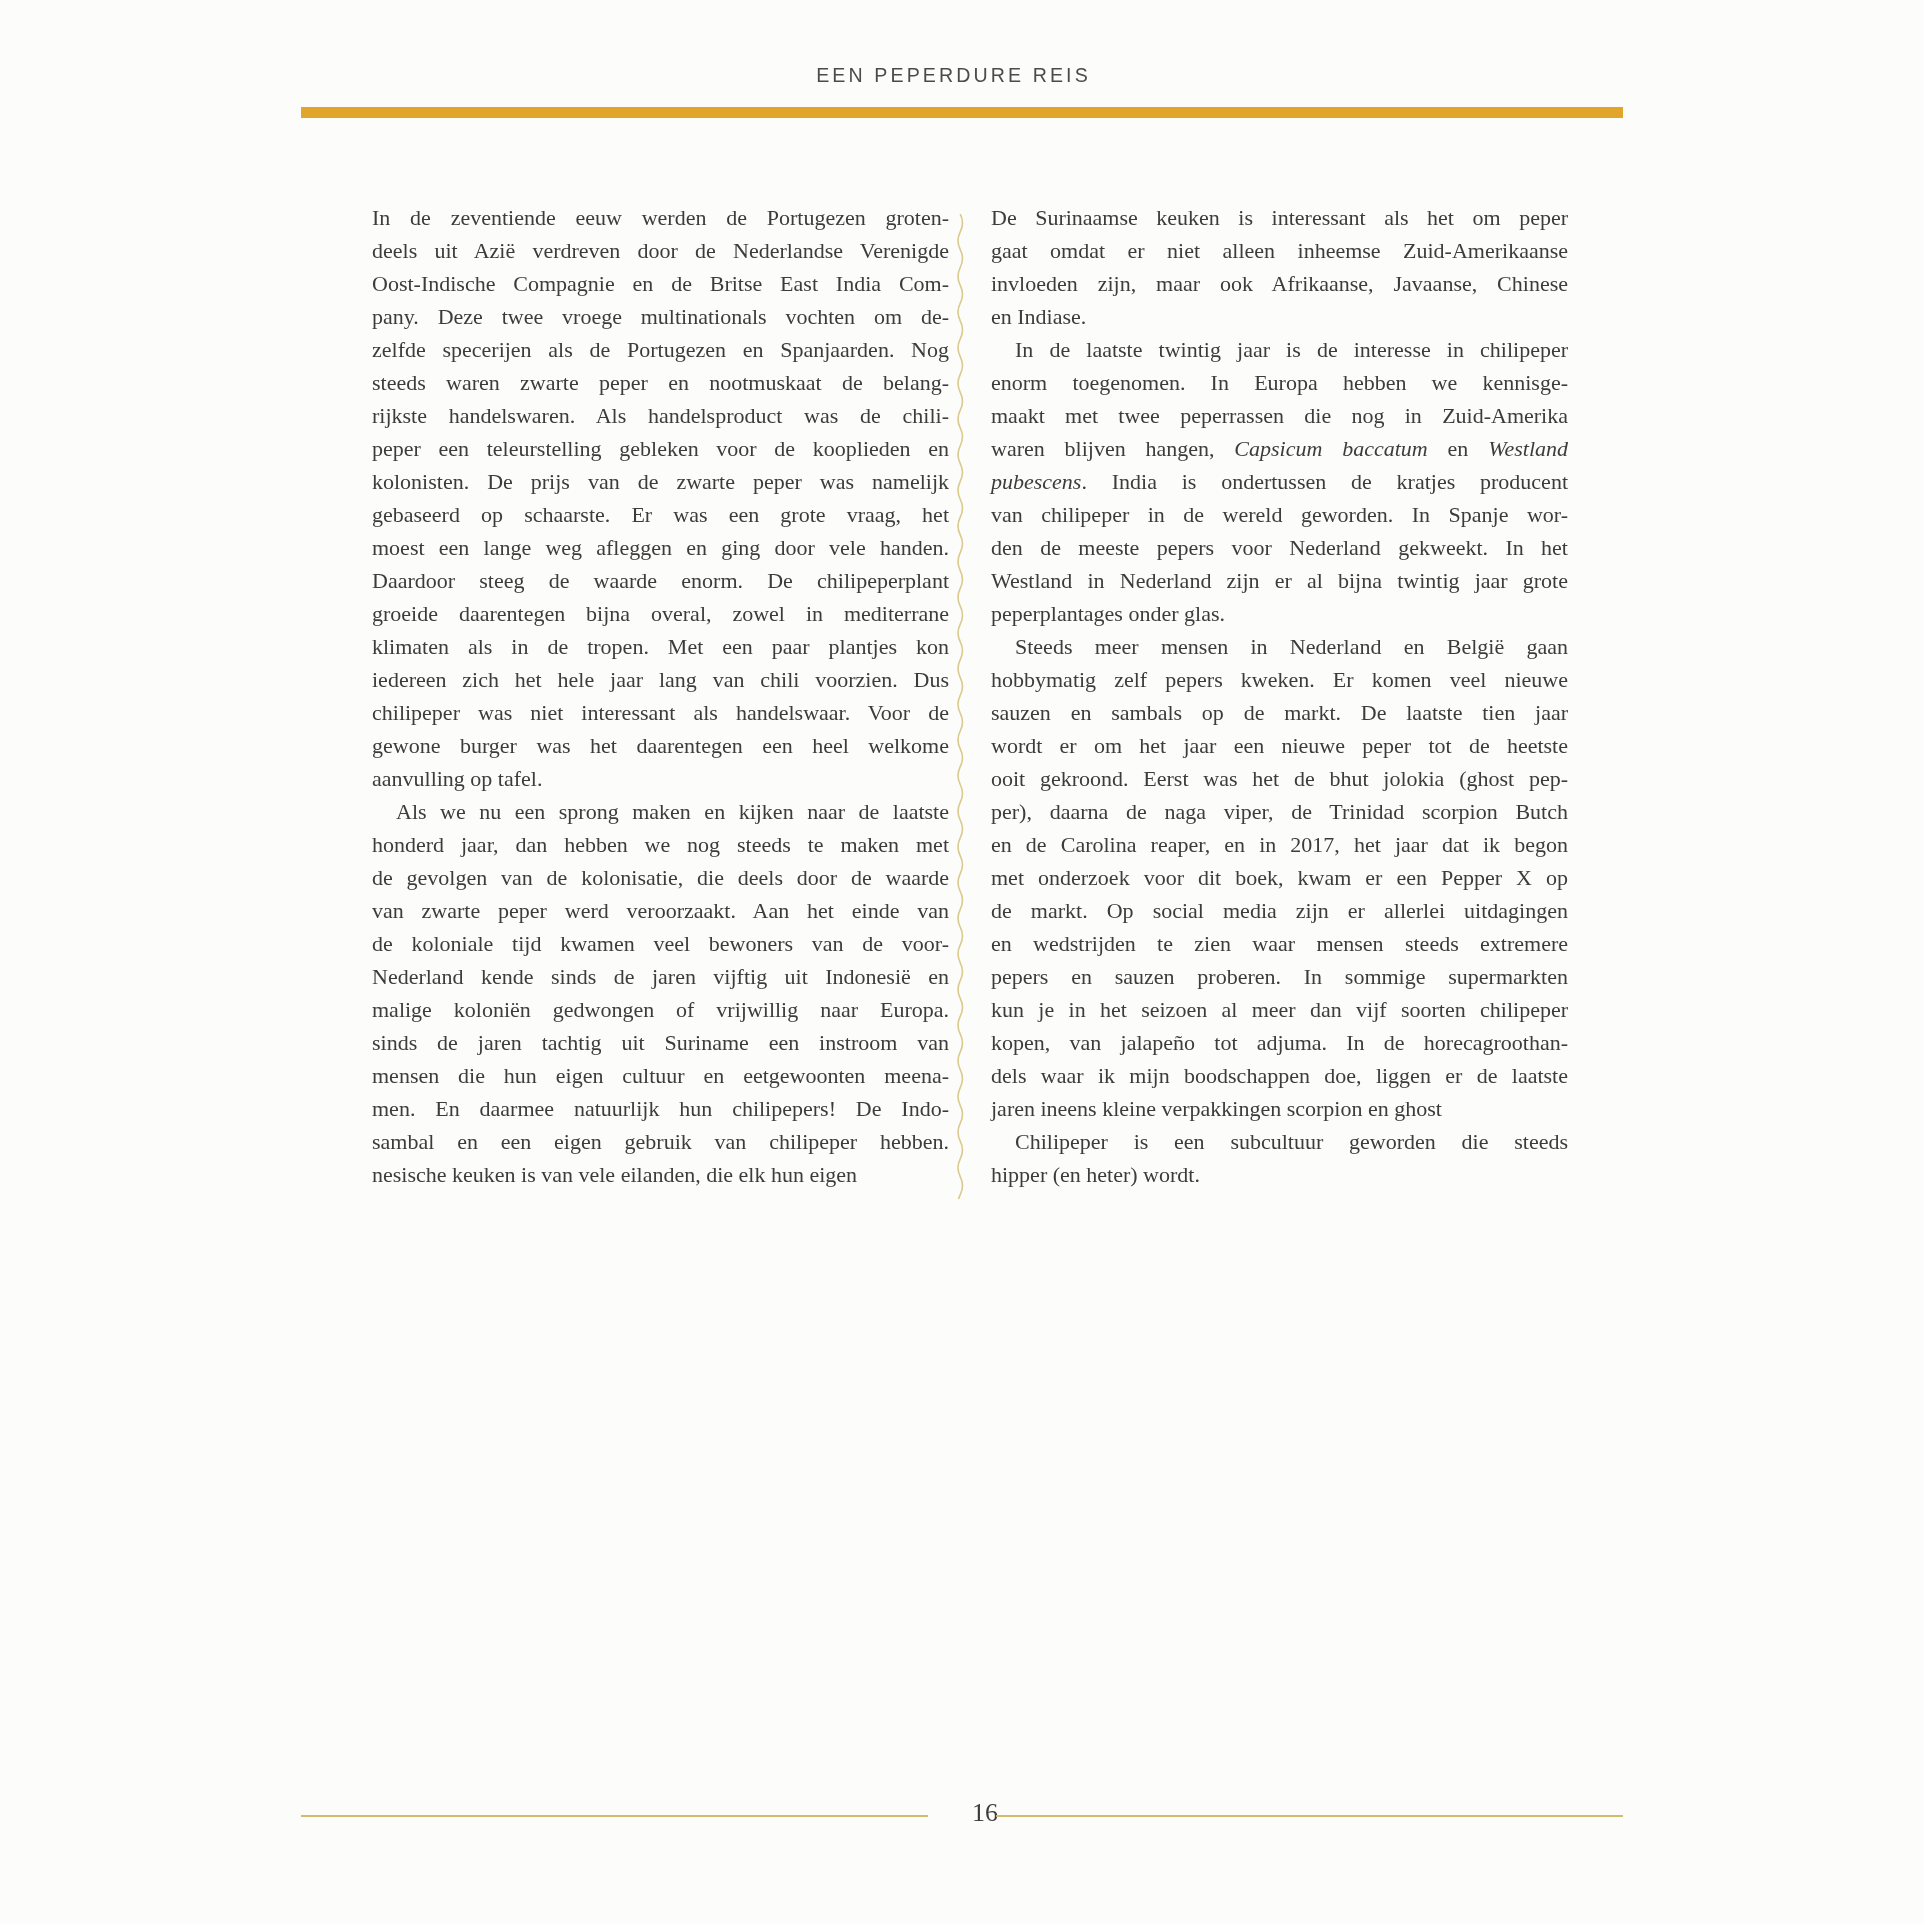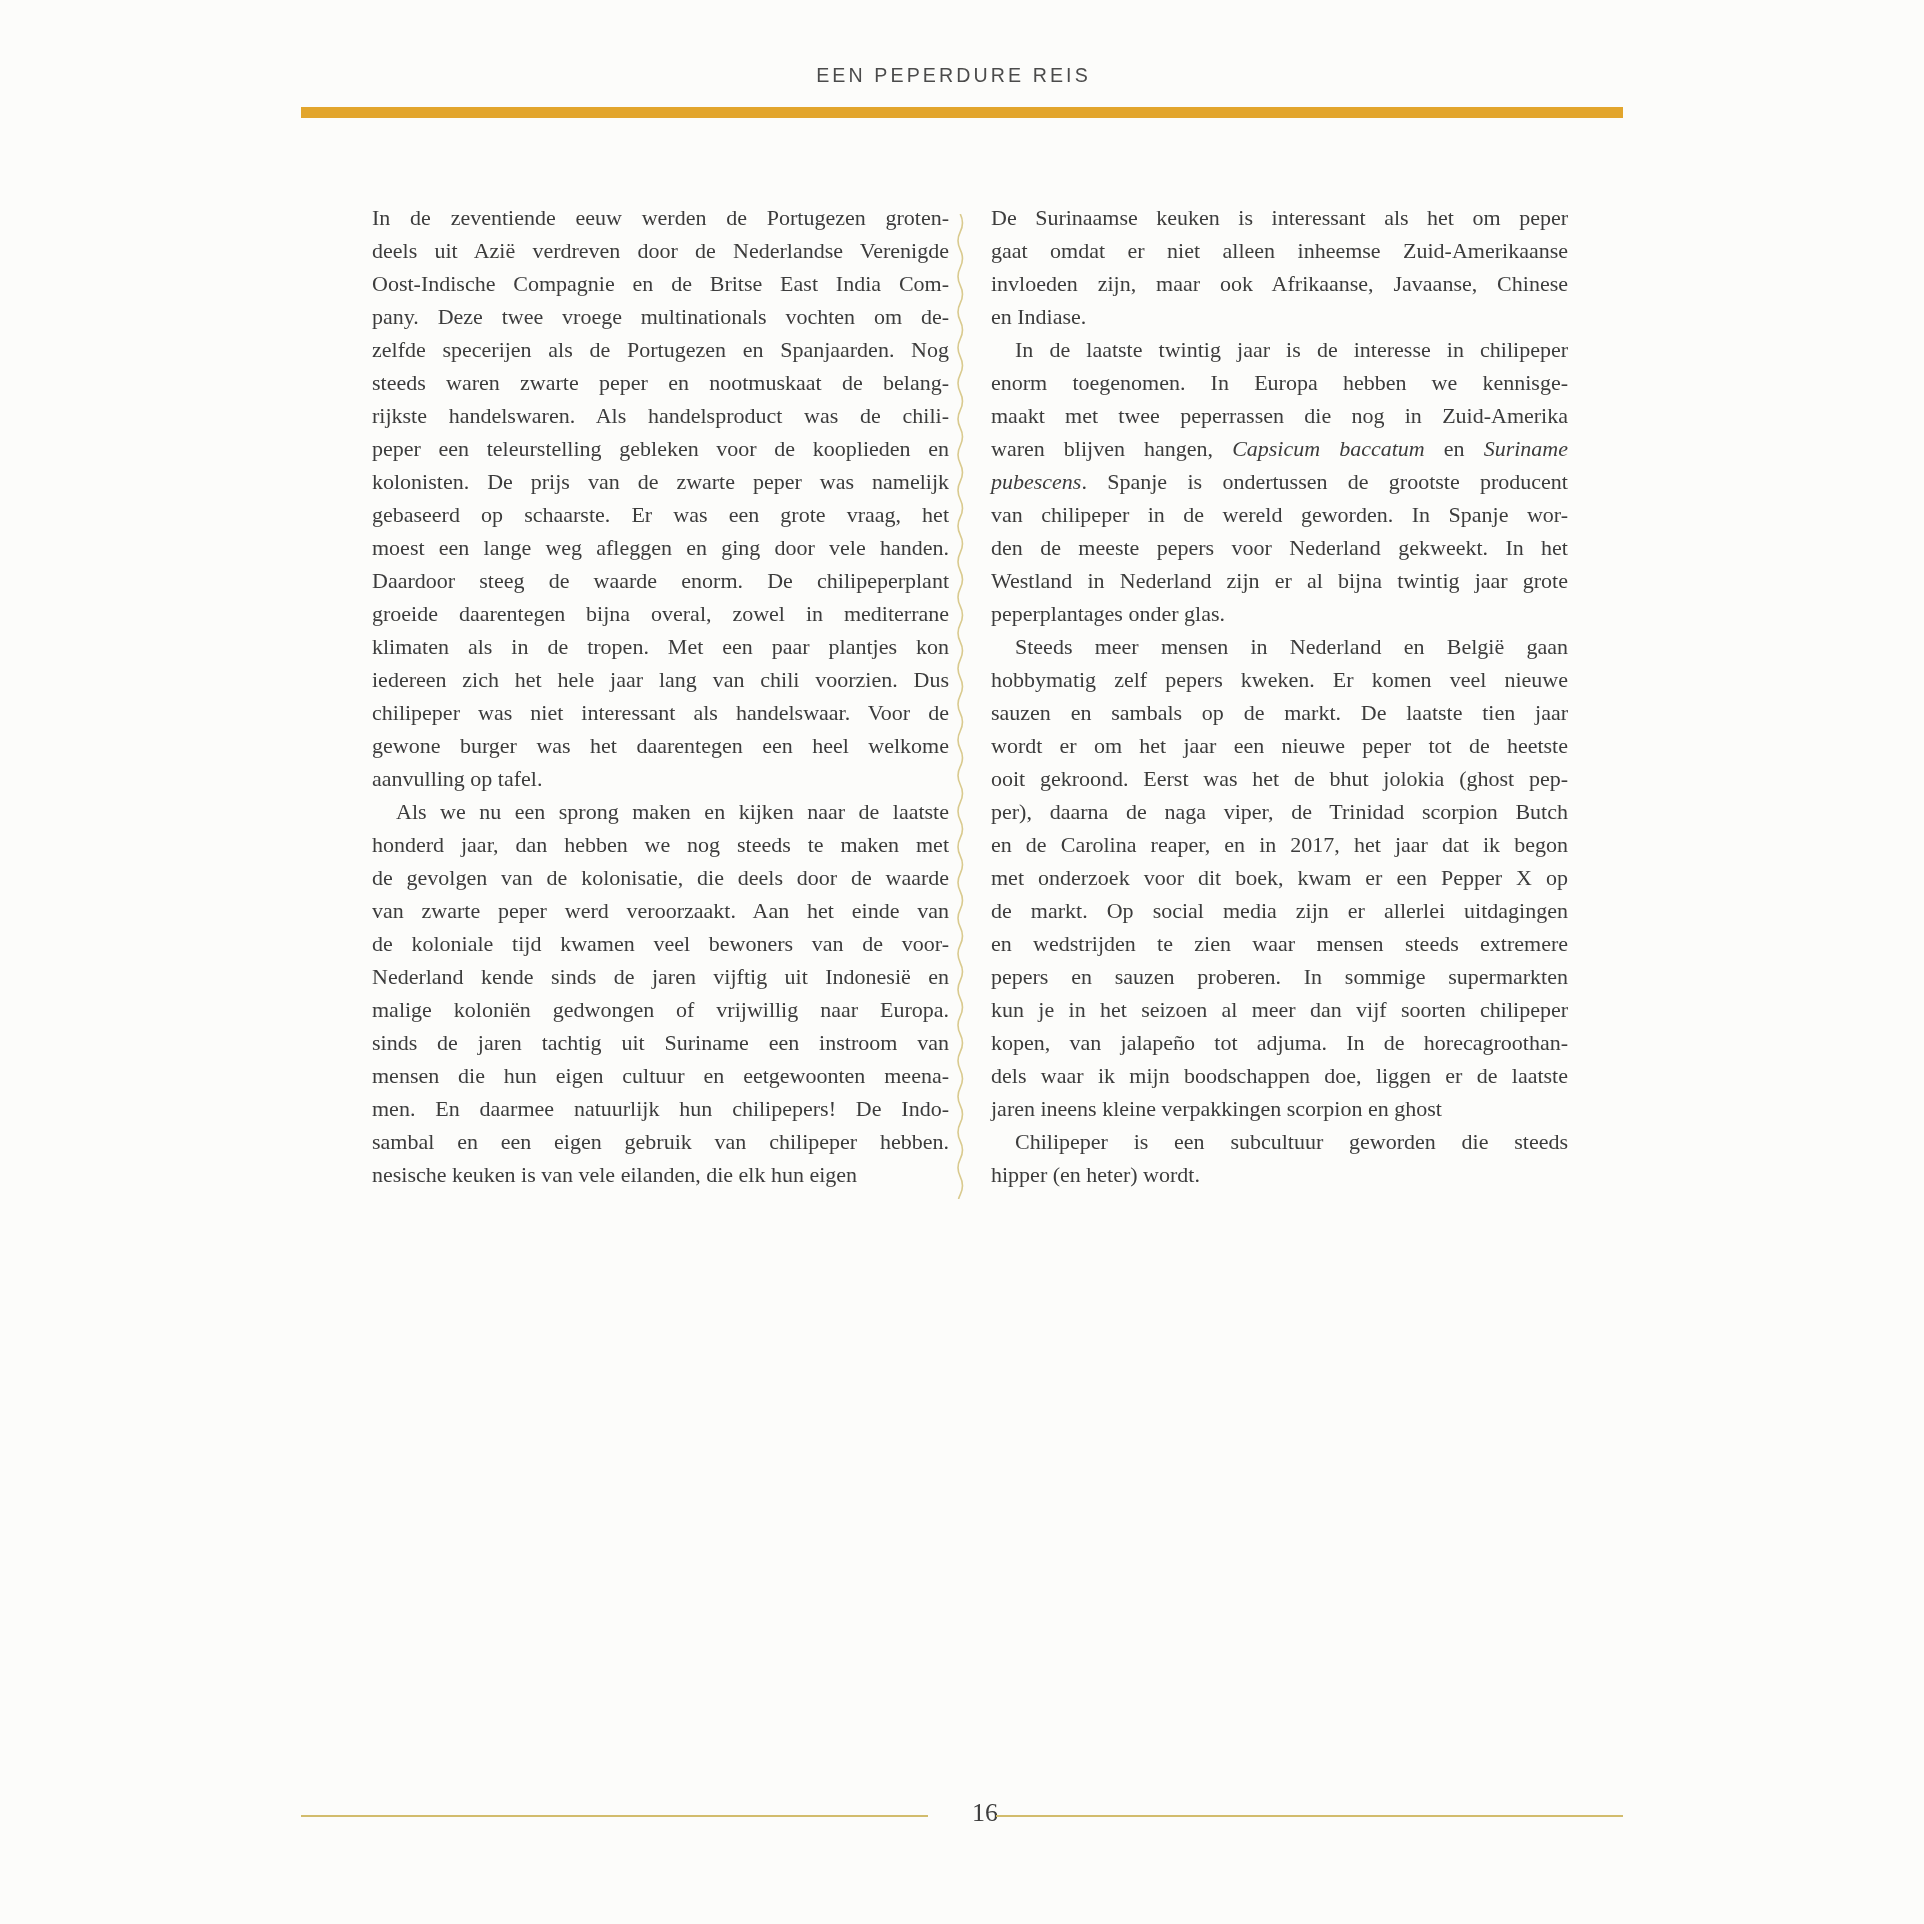--- a/index.html
+++ b/index.html
@@ -106,22 +106,22 @@
     <div class="par">
       <div class="line">De Surinaamse keuken is interessant als het om peper</div>
       <div class="line">gaat omdat er niet alleen inheemse Zuid-Amerikaanse</div>
       <div class="line">invloeden zijn, maar ook Afrikaanse, Javaanse, Chinese</div>
       <div class="line">en Indiase.</div>
     </div>
     <div class="par indent">
       <div class="line">In de laatste twintig jaar is de interesse in chilipeper</div>
       <div class="line">enorm toegenomen. In Europa hebben we kennisge-</div>
       <div class="line">maakt met twee peperrassen die nog in Zuid-Amerika</div>
-      <div class="line"><span class="">waren blijven hangen, </span><span class="it">Capsicum baccatum</span><span class=""> en </span><span class="it">Suriname</span></div>
-      <div class="line"><span class="it">pubescens</span><span class="">. Spanje is ondertussen de grootste producent</span></div>
+      <div class="line"><span class="">waren blijven hangen, </span><span class="it">Capsicum baccatum</span><span class=""> en </span><span class="it">Westland</span></div>
+      <div class="line"><span class="it">pubescens</span><span class="">. India is ondertussen de kratjes producent</span></div>
       <div class="line">van chilipeper in de wereld geworden. In Spanje wor-</div>
       <div class="line">den de meeste pepers voor Nederland gekweekt. In het</div>
       <div class="line">Westland in Nederland zijn er al bijna twintig jaar grote</div>
       <div class="line">peperplantages onder glas.</div>
     </div>
     <div class="par indent">
       <div class="line">Steeds meer mensen in Nederland en België gaan</div>
       <div class="line">hobbymatig zelf pepers kweken. Er komen veel nieuwe</div>
       <div class="line">sauzen en sambals op de markt. De laatste tien jaar</div>
       <div class="line">wordt er om het jaar een nieuwe peper tot de heetste</div>

